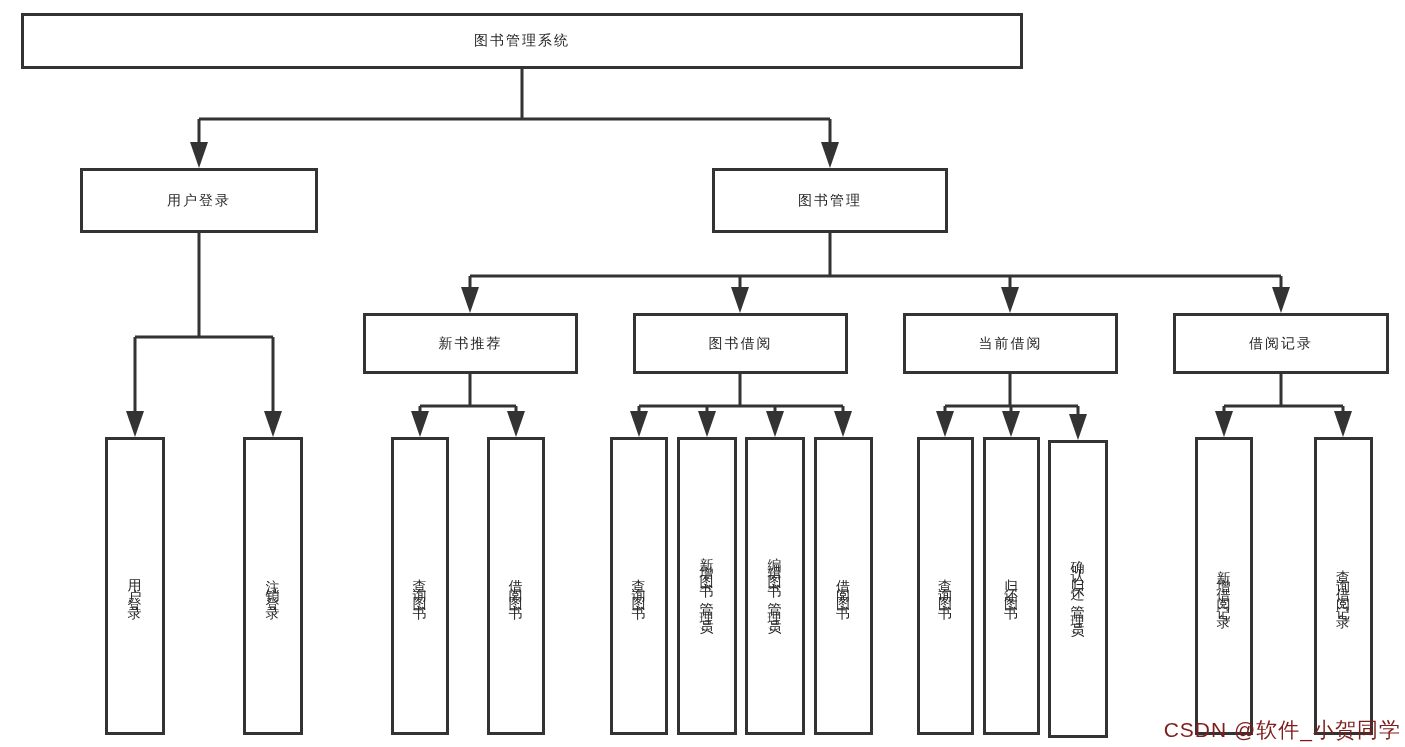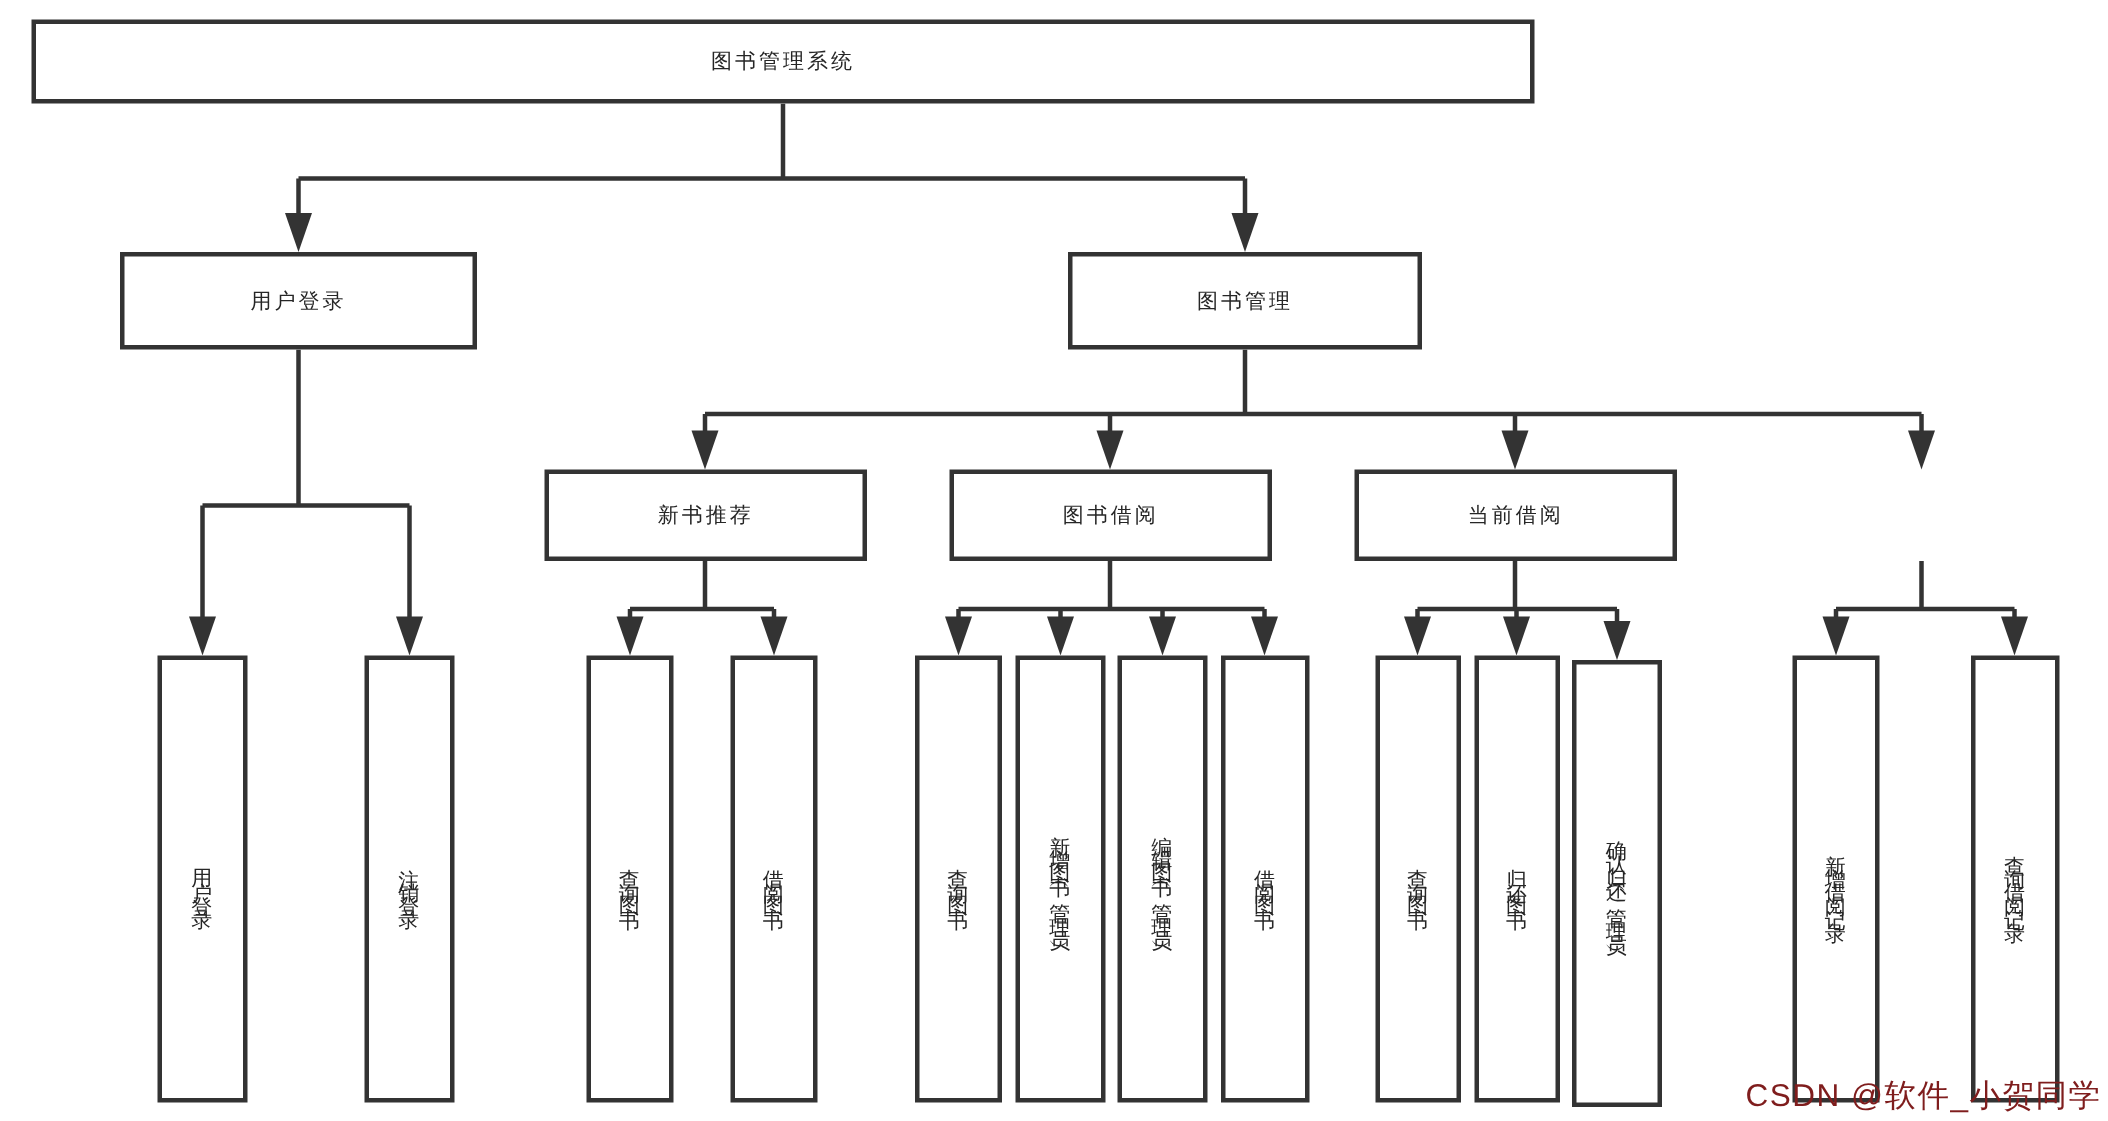--- a/index.html
+++ b/index.html
@@ -72,20 +72,23 @@
 
   <div class="node" style="left:712px;top:168px;width:236px;height:65px">
     <span>图书管理</span>
   </div>
   <div class="node" style="left:633px;top:313px;width:215px;height:61px">
     <span>图书借阅</span>
   </div>
   <div class="node" style="left:903px;top:313px;width:215px;height:61px">
     <span>当前借阅</span>
   </div>
+  <div class="node" style="left:1173px;top:313px;width:216px;height:61px">
+    <span>借阅记录</span>
+  </div>
 
   <div class="node leaf" style="left:105px;top:437px;width:60px;height:298px">
     <span>用户登录</span>
   </div>
   <div class="node leaf" style="left:243px;top:437px;width:60px;height:298px">
     <span>注销登录</span>
   </div>
 
   <div class="node leaf" style="left:391px;top:437px;width:58px;height:298px">
     <span>查询图书</span>

